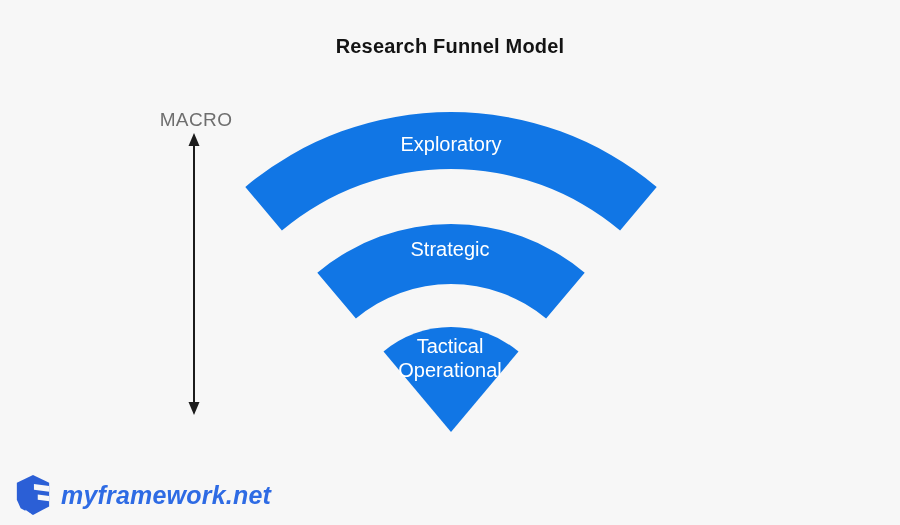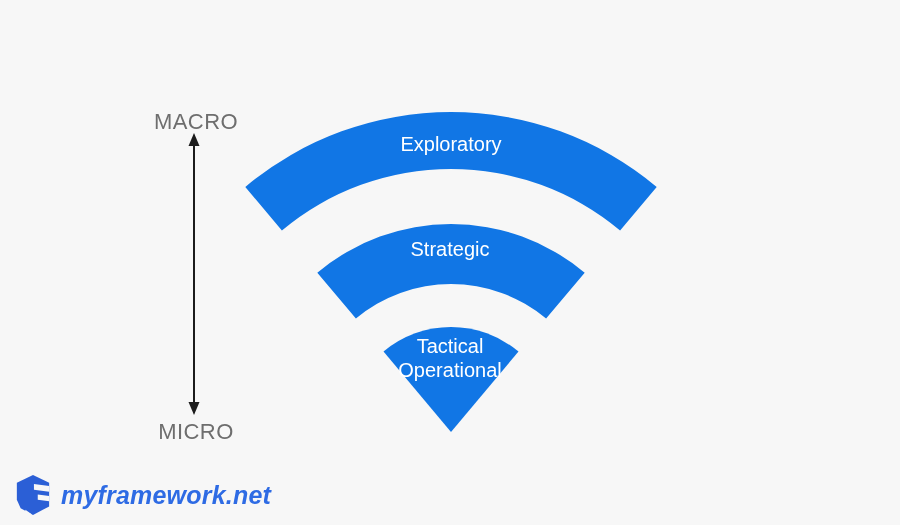--- a/index.html
+++ b/index.html
@@ -13,21 +13,21 @@
   .title{
     position:absolute;top:35px;left:0;width:900px;
     text-align:center;
     font-size:20px;font-weight:700;
     color:var(--title-color,#141414);
     letter-spacing:.2px;
   }
   .axis-label{
     position:absolute;left:140px;width:112px;
     text-align:center;
-    font-size:22px;font-weight:500;
+    font-size:19px;font-weight:500;
     color:var(--axis-gray,#6e6e6e);
     letter-spacing:.4px;
   }
   .axis-label.macro{top:109px;}
   .axis-label.micro{top:419px;}
   .axis-arrow{position:absolute;left:186px;top:133px;}
   .axis-arrow line{stroke:var(--arrow-black,#1c1c1c);stroke-width:2;}
   .axis-arrow polygon{fill:var(--arrow-black,#1c1c1c);}
   .funnel-svg{position:absolute;left:0;top:0;}
   .funnel-path{fill:var(--funnel-blue,#1176e5);}
@@ -48,30 +48,30 @@
     font-size:25px;font-weight:700;font-style:italic;
     color:var(--brand-blue,#2e6be4);
     letter-spacing:.2px;
   }
 </style>
 </head>
 <body>
 
 <div class="page">
 
+  <div class="title">Research Funnel Model</div>
 
   <div class="axis-label macro">MACRO</div>
 
   <svg class="axis-arrow" width="16" height="282" viewBox="0 0 16 282" aria-hidden="true">
     <line x1="8" y1="10" x2="8" y2="272"></line>
     <polygon points="8,0 2.5,13 13.5,13"></polygon>
     <polygon points="8,282 2.5,269 13.5,269"></polygon>
   </svg>
 
-  <div class="axis-label micro">MICRO</div>
 
   <svg class="funnel-svg" width="900" height="525" viewBox="0 0 900 525" aria-hidden="true">
 
     <path class="funnel-path" d="M 245.3 186.9
              A 320 320 0 0 1 656.7 186.9
              L 620.1 230.5
              A 263 263 0 0 0 281.9 230.5
              Z"></path>
 
     <path class="funnel-path" d="M 317.3 272.7

